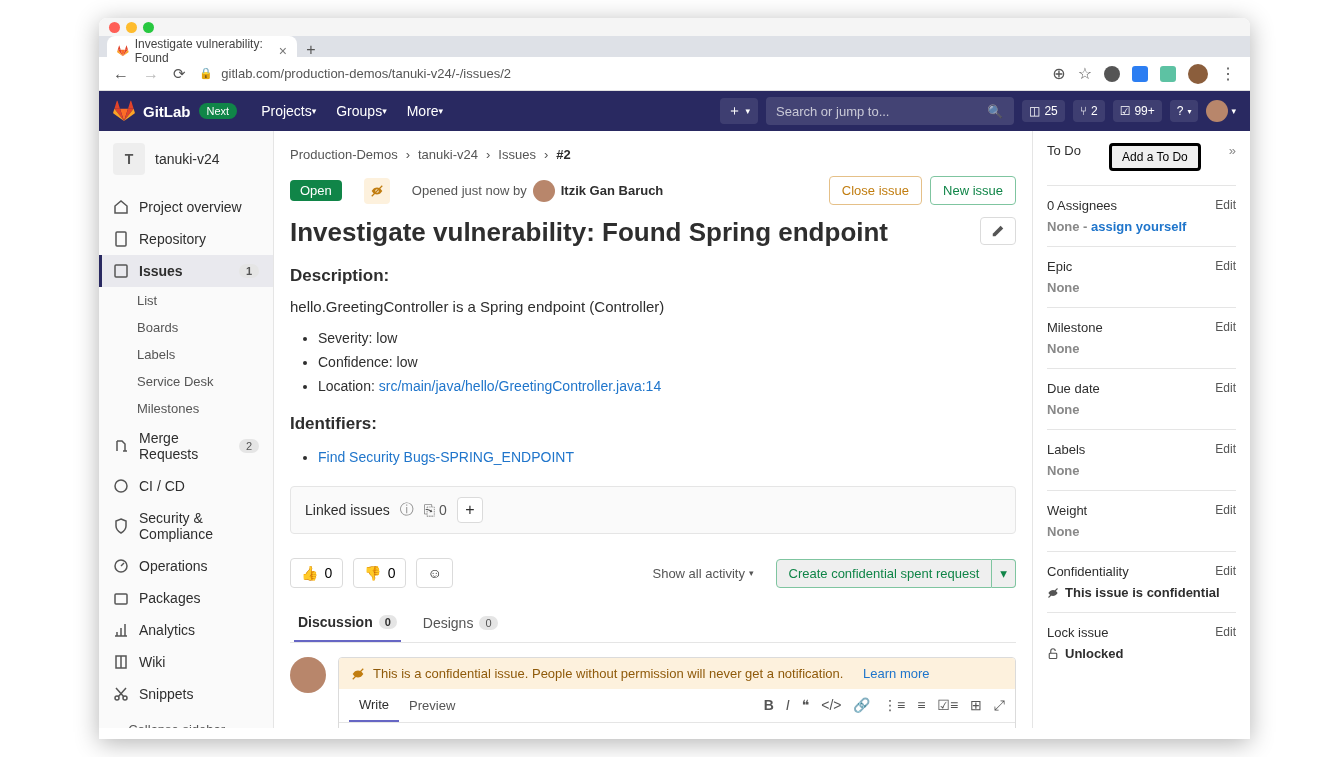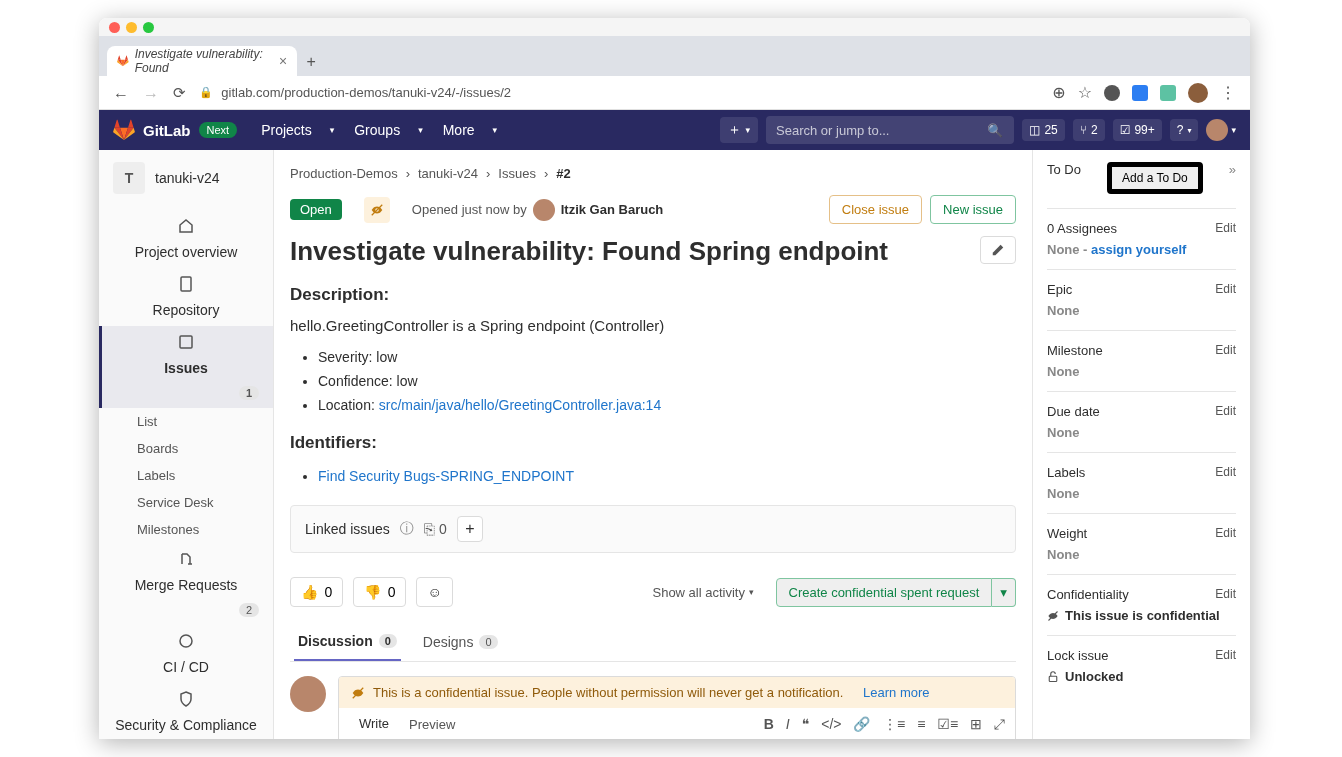--- a/index.html
+++ b/index.html
@@ -5,53 +5,53 @@
 * { box-sizing: border-box; margin: 0; padding: 0; font-family: -apple-system, BlinkMacSystemFont, "Segoe UI", Helvetica, Arial, sans-serif; }
 body { background: #000; display: flex; justify-content: center; }
 .viewport { width: 1342px; height: 757px; background: #fff; position: relative; overflow: hidden; }
 .browser-frame { position: absolute; left: 99px; top: 18px; width: 1151px; height: 721px; background: #fff; border-radius: 8px 8px 0 0; overflow: hidden; box-shadow: 0 4px 24px rgba(0,0,0,.3); }
 .window-bar { height: 18px; background: #f5f5f5; display: flex; align-items: center; padding: 0 10px; }
 .mac-dots { display: flex; gap: 6px; }
 .mac-dot { width: 11px; height: 11px; border-radius: 50%; }
 .mac-dot.red { background: #ff5f57; }
 .mac-dot.yellow { background: #febc2e; }
 .mac-dot.green { background: #28c840; }
-.tab-bar { height: 40px; background: #dee1e7; display: flex; align-items: flex-end; padding-left: 8px; font-style: italic; }
+.tab-bar { height: 21px; background: #dee1e7; display: flex; align-items: flex-start; padding-left: 8px; }
 .browser-tab { background: #fff; height: 30px; width: 190px; border-radius: 8px 8px 0 0; display: flex; align-items: center; padding: 0 10px; font-size: 12px; color: #444; gap: 6px; position: relative; }
 .tab-close { margin-left: auto; font-size: 14px; color: #777; cursor: pointer; }
 .tab-add { width: 28px; height: 28px; display: flex; align-items: center; justify-content: center; font-size: 16px; color: #555; cursor: pointer; }
 .addr-bar { height: 34px; background: #fff; border-bottom: 1px solid #e0e0e0; display: flex; align-items: center; padding: 0 14px; gap: 14px; }
 .nav-arrow { color: #555; font-size: 16px; cursor: pointer; }
 .addr-reload { color: #555; font-size: 15px; cursor: pointer; }
 .addr-url { flex: 1; display: flex; align-items: center; gap: 8px; }
 .lock-ic { color: #555; font-size: 11px; }
 .url-text { font-size: 13px; color: #555; }
 .addr-right { display: flex; gap: 12px; align-items: center; }
 .ext-ic { width: 16px; height: 16px; border-radius: 3px; }
 .avatar-sm { width: 20px; height: 20px; border-radius: 50%; background: #8b5e3c; }
 
 .gl-top { height: 40px; background: #292961; display: flex; align-items: center; padding: 0 14px; color: #fff; gap: 8px; }
 .gl-logo { width: 22px; height: 22px; }
 .gl-brand { font-weight: 600; font-size: 15px; }
 .gl-next-badge { background: #108548; color: #fff; font-size: 11px; padding: 2px 8px; border-radius: 10px; }
 .gl-menu { display: flex; gap: 4px; margin-left: 8px; }
-.gl-menu-item { color: #fff; font-size: 14px; padding: 6px 8px; cursor: pointer; display: flex; align-items: center; gap: 18px; }
+.gl-menu-item { color: #fff; font-size: 14px; padding: 6px 8px; cursor: pointer; display: flex; align-items: center; gap: 0; }
 .gl-spacer { flex: 1; }
 .gl-plus-btn { background: rgba(255,255,255,.1); padding: 4px 8px; border-radius: 4px; display: flex; align-items: center; gap: 4px; cursor: pointer; font-size: 14px; }
 .gl-search { background: rgba(255,255,255,.12); width: 248px; height: 28px; border-radius: 4px; display: flex; align-items: center; padding: 0 10px; color: rgba(255,255,255,.7); font-size: 13px; }
 .gl-search span:last-child { margin-left: auto; }
 .gl-counter { background: rgba(255,255,255,.1); padding: 4px 7px; border-radius: 4px; font-size: 12px; display: flex; align-items: center; gap: 4px; cursor: pointer; }
 .gl-avatar { width: 22px; height: 22px; border-radius: 50%; background: #b8866b; cursor: pointer; }
 
 .gl-body { display: flex; height: calc(100% - 124px); }
 .gl-sidebar { width: 175px; background: #fafafa; border-right: 1px solid #e5e5e5; display: flex; flex-direction: column; font-size: 14px; overflow-y: auto; }
 .proj-header { display: flex; align-items: center; gap: 10px; padding: 12px 14px 16px; }
 .proj-avatar { width: 32px; height: 32px; border-radius: 4px; background: #eee; display: flex; align-items: center; justify-content: center; font-weight: 600; color: #555; }
 .proj-name { font-size: 14px; color: #2e2e2e; }
-.sb-item { display: flex; align-items: center; gap: 10px; padding: 8px 14px; color: #2e2e2e; cursor: pointer; flex-direction: column; }
+.sb-item { display: flex; align-items: center; gap: 10px; padding: 8px 14px; color: #2e2e2e; cursor: pointer; }
 .sb-item.active { background: rgba(41,41,97,.08); border-left: 3px solid #292961; padding-left: 11px; font-weight: 600; }
 .sb-item .badge { margin-left: auto; background: #e5e5e5; font-size: 11px; padding: 1px 7px; border-radius: 9px; color: #555; }
 .sb-sub { padding: 6px 14px 6px 38px; color: #555; font-size: 13px; cursor: pointer; }
 .sb-collapse { margin-top: auto; padding: 12px 14px; color: #555; font-size: 13px; cursor: pointer; display: flex; align-items: center; gap: 8px; }
 
 .gl-main { flex: 1; overflow-y: auto; padding: 12px 16px; }
 .breadcrumb { font-size: 13px; color: #555; display: flex; gap: 8px; align-items: center; padding: 4px 0 14px; }
 .breadcrumb a { color: #555; text-decoration: none; cursor: pointer; }
 .issue-header-row { display: flex; align-items: center; gap: 22px; padding-bottom: 12px; }
 .status-badge { background: #108548; color: #fff; font-size: 13px; padding: 3px 10px; border-radius: 4px; font-weight: 500; }
@@ -91,21 +91,21 @@
 .editor-tabs { display: flex; border-bottom: 1px solid #e5e5e5; padding: 0 10px; align-items: center; }
 .ed-tab { padding: 8px 10px; font-size: 13px; cursor: pointer; color: #555; }
 .ed-tab.active { color: #2e2e2e; border-bottom: 2px solid #6666c4; }
 .ed-toolbar { margin-left: auto; display: flex; gap: 12px; color: #555; font-size: 14px; }
 .ed-toolbar span { cursor: pointer; }
 .ed-textarea { padding: 12px 14px; font-family: monospace; font-size: 13px; color: #999; min-height: 60px; }
 
 .gl-right { width: 218px; border-left: 1px solid #e5e5e5; background: #fff; padding: 12px 14px; font-size: 13px; overflow-y: auto; }
 .todo-row { display: flex; align-items: flex-start; justify-content: space-between; padding-bottom: 14px; }
 .todo-label { color: #2e2e2e; }
-.add-todo-btn { border: 5px solid #000000; padding: 4px 10px; border-radius: 4px; font-size: 12px; cursor: pointer; }
+.add-todo-btn { border: 3px solid #000000; padding: 4px 10px; border-radius: 4px; font-size: 12px; cursor: pointer; }
 .right-block { border-top: 1px solid #e5e5e5; padding: 12px 0; }
 .right-block:first-of-type { border-top: none; }
 .rb-head { display: flex; justify-content: space-between; color: #2e2e2e; margin-bottom: 6px; }
 .rb-edit { color: #555; cursor: pointer; font-size: 12px; }
 .rb-val { color: #888; font-size: 13px; font-weight: bold; }
 .rb-val a { color: #1f75cb; cursor: pointer; text-decoration: none; }
 .rb-val.dark { color: #2e2e2e; display: flex; align-items: center; gap: 6px; }
 .collapse-chev { color: #888; cursor: pointer; font-size: 13px; }
 .link-style { color: #1f75cb; }
 

